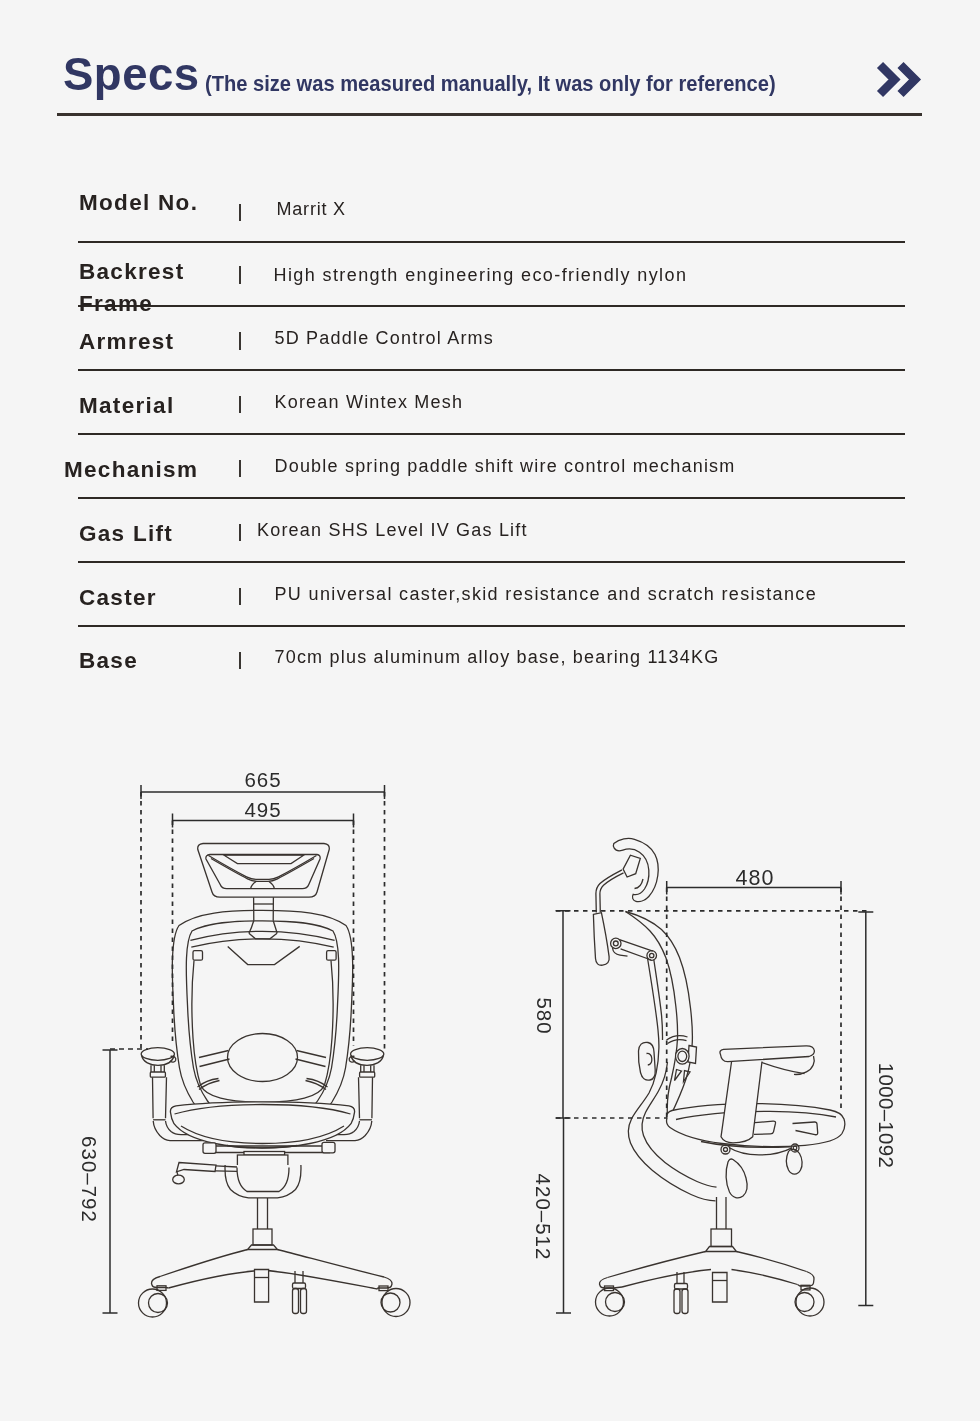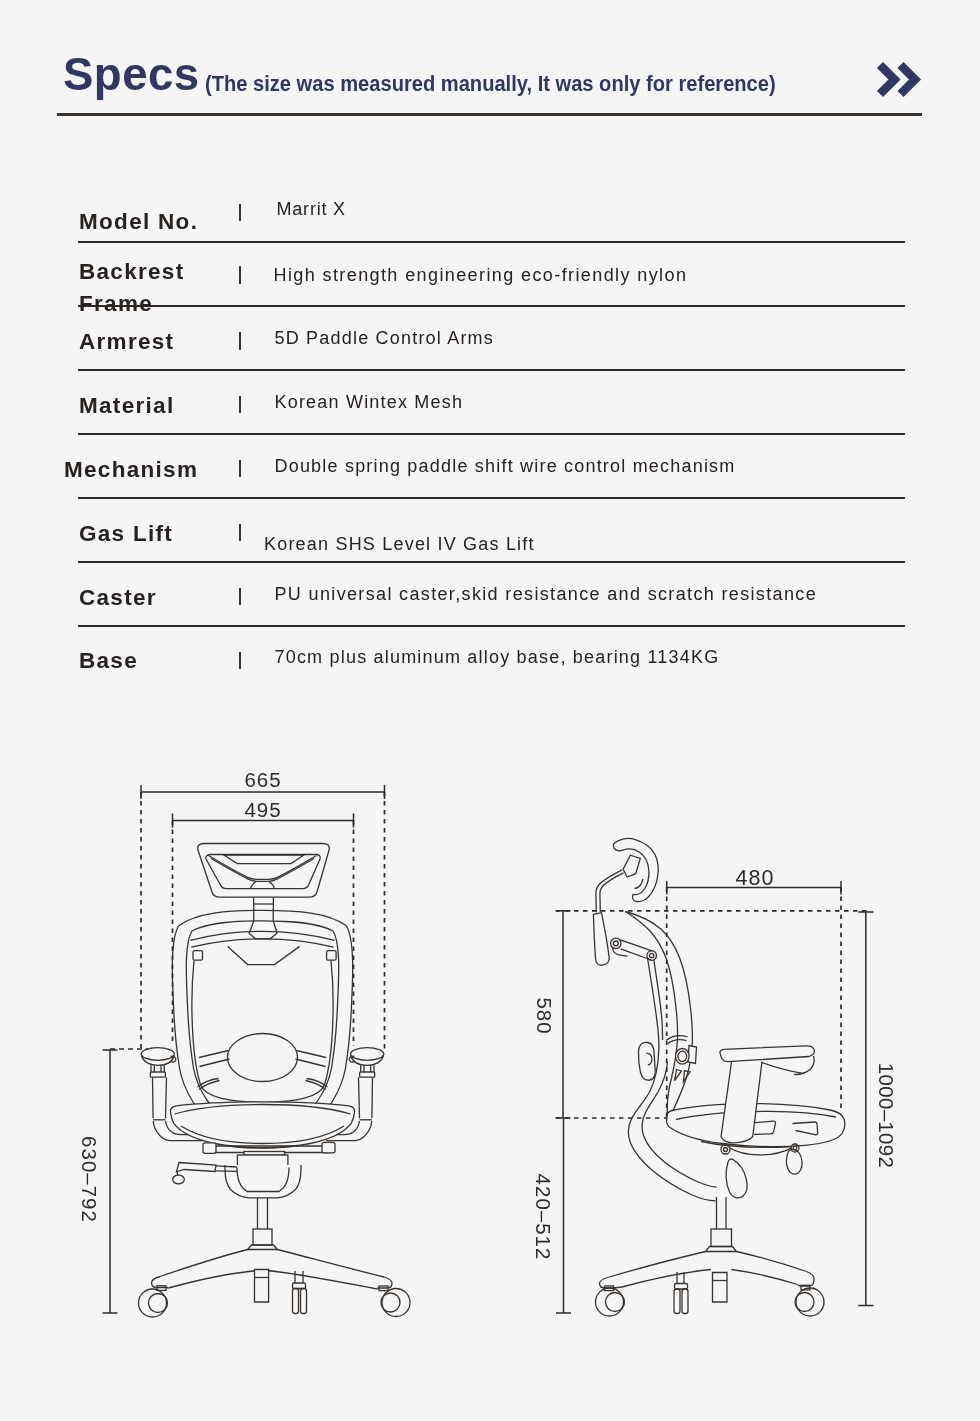--- a/index.html
+++ b/index.html
@@ -23,21 +23,21 @@
   <div class="abs" style="left:57px;top:113px;width:865px;height:3px;background:#38322e;"></div>
 
   <div class="rule" style="top:240.5px;"></div>
   <div class="rule" style="top:304.8px;"></div>
   <div class="rule" style="top:368.9px;"></div>
   <div class="rule" style="top:432.9px;"></div>
   <div class="rule" style="top:497px;"></div>
   <div class="rule" style="top:561px;"></div>
   <div class="rule" style="top:625px;"></div>
 
-  <div class="abs lbl" id="L1" style="left:79px;top:209px;">Model No.</div>
+  <div class="abs lbl" id="L1" style="left:79px;top:190px;">Model No.</div>
   <div class="abs lbl" id="L2" style="left:79px;top:255.7px;line-height:32px;">Backrest<br>Frame</div>
   <div class="abs lbl" id="L3" style="left:79px;top:329.0px;">Armrest</div>
   <div class="abs lbl" id="L4" style="left:79px;top:392.7px;">Material</div>
   <div class="abs lbl" id="L5" style="left:64px;top:456.7px;">Mechanism</div>
   <div class="abs lbl" id="L6" style="left:79px;top:520.7px;">Gas Lift</div>
   <div class="abs lbl" id="L7" style="left:79px;top:584.7px;">Caster</div>
   <div class="abs lbl" id="L8" style="left:79px;top:648.2px;">Base</div>
 
   <div class="bar" style="top:203.7px;"></div>
   <div class="bar" style="top:266.0px;"></div>
@@ -46,21 +46,21 @@
   <div class="bar" style="top:459.9px;"></div>
   <div class="bar" style="top:523.9px;"></div>
   <div class="bar" style="top:587.9px;"></div>
   <div class="bar" style="top:651.9px;"></div>
 
   <div class="abs val" id="V1" style="left:276.5px;top:198.8px;letter-spacing:0.8px;">Marrit X</div>
   <div class="abs val" id="V2" style="left:273.5px;top:265.0px;letter-spacing:1.4px;">High strength engineering eco-friendly nylon</div>
   <div class="abs val" id="V3" style="left:274.5px;top:327.9px;letter-spacing:1.2px;">5D Paddle Control Arms</div>
   <div class="abs val" id="V4" style="left:274.5px;top:391.6px;letter-spacing:1.2px;">Korean Wintex Mesh</div>
   <div class="abs val" id="V5" style="left:274.5px;top:455.6px;letter-spacing:1.2px;">Double spring paddle shift wire control mechanism</div>
-  <div class="abs val" id="V6" style="left:264px;top:519.6px;letter-spacing:1.2px;margin-top:14px;">Korean SHS Level IV Gas Lift</div>
+  <div class="abs val" id="V6" style="left:257px;top:519.6px;letter-spacing:1.2px;">Korean SHS Level IV Gas Lift</div>
   <div class="abs val" id="V7" style="left:274.5px;top:583.6px;letter-spacing:1.35px;">PU universal caster,skid resistance and scratch resistance</div>
   <div class="abs val" id="V8" style="left:274.5px;top:647.1px;letter-spacing:1.2px;">70cm plus aluminum alloy base, bearing 1134KG</div>
 
   <svg class="abs" style="left:60px;top:740px;" width="400" height="681" viewBox="60 740 400 681" fill="none" stroke="#39332f" stroke-width="1.3">
 
     <path d="M 230,1136.5 C 216,1130 203,1117 193,1102 C 185,1089 181,1077 179.5,1068 C 176.5,1050 174.5,1030 173.5,1005 C 172.5,985 172,968 172.5,958 C 173,945 174.5,932 179,925.5 C 197,912.5 227,910.3 262.5,910.3 C 298,910.3 328,912.5 346,925.5 C 350.5,932 352,945 352.5,958 C 353,968 352.5,985 351.5,1005 C 350.5,1030 348.5,1050 345.5,1068 C 344,1077 340,1089 332,1102 C 322,1117 309,1130 295,1136.5"></path>
     <path d="M 238,1128.5 C 227,1123 216,1113 207.5,1101 C 200,1090 195.5,1079 193.5,1068 C 190.5,1050 188.5,1030 187.5,1005 C 186.5,985 186,968 186.5,958 C 187,946.5 188.5,936.5 192,931 C 208,922.5 233,920.8 262.5,920.8 C 292,920.8 317,922.5 333,931 C 336.5,936.5 338,946.5 338.5,958 C 339,968 338.5,985 337.5,1005 C 336.5,1030 334.5,1050 331.5,1068 C 329.5,1079 325,1090 317.5,1101 C 309,1113 298,1123 287,1128.5"></path>
 
     <path d="M 194,960.5 C 191.5,985 191.3,1012 193,1038 C 194.2,1056 196.5,1072 200.5,1085 C 206,1097.5 228,1101.8 262.5,1102.3 C 297,1101.8 319,1097.5 324.5,1085 C 328.5,1072 330.8,1056 332,1038 C 333.7,1012 333.5,985 331,960.5"></path>
 

